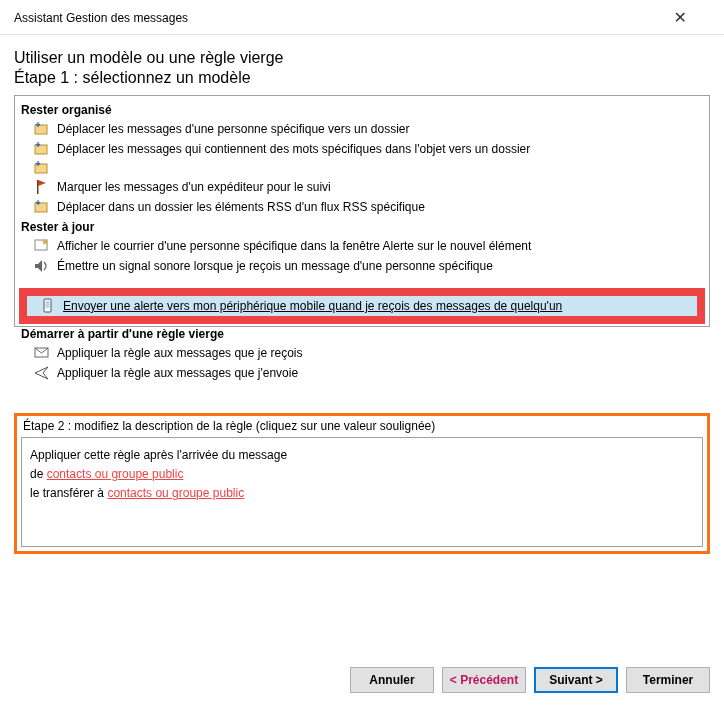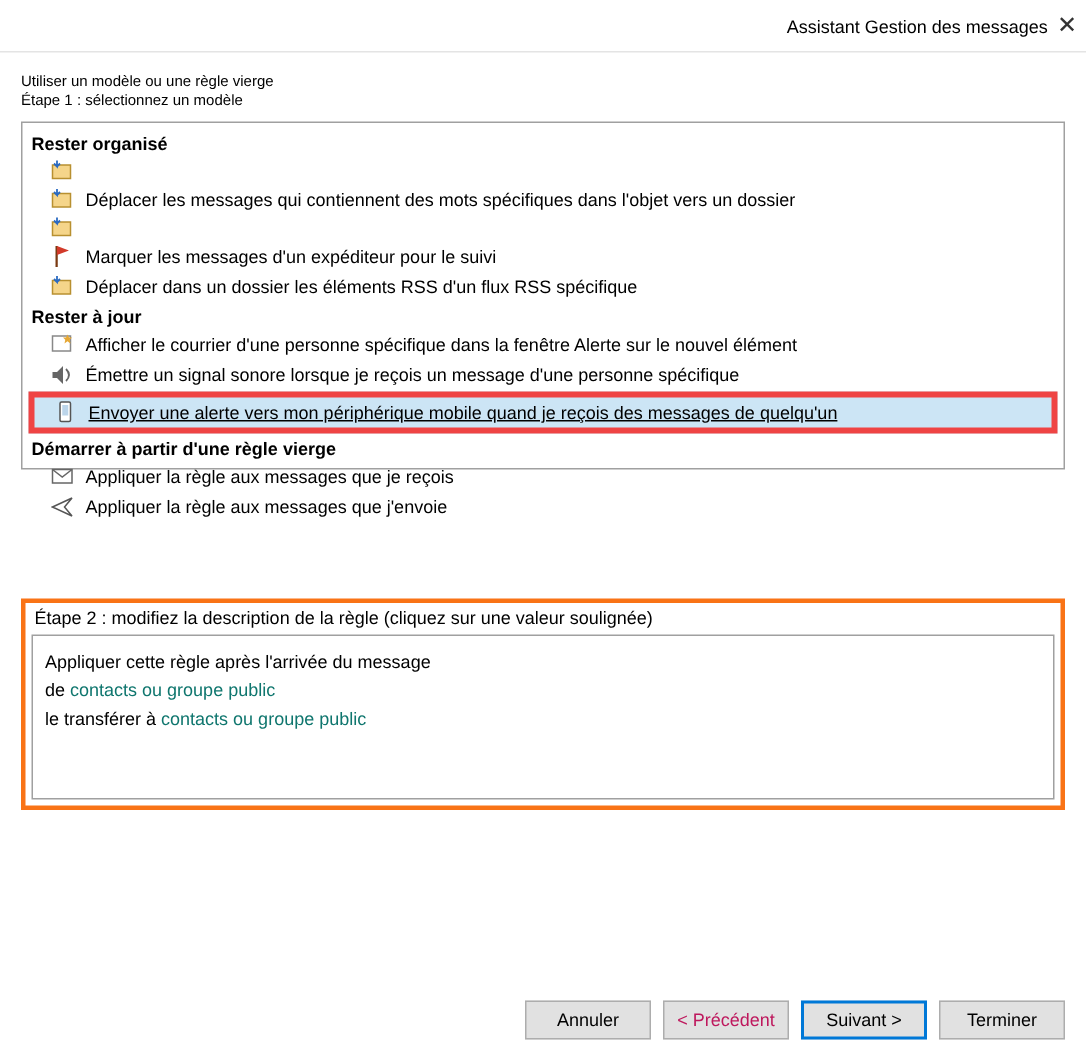--- a/index.html
+++ b/index.html
@@ -9,33 +9,33 @@
       font-size: 12px;
       background: #fff;
       color: #000;
       width: 724px;
       height: 705px;
       overflow: hidden;
     }
     .titlebar {
       display: flex;
       align-items: center;
-      justify-content: flex-end;
-      padding: 8px 0 6px 14px;
+      justify-content: space-between;
+      padding: 8px 31px 6px 14px;
       border-bottom: 1px solid #e4e4e4;
     }
     .close-btn {
       font-size: 16px;
       line-height: 1;
       cursor: pointer;
       padding: 2px 6px;
       color: #333;
     }
     .content { padding: 12px 14px 0 14px; }
-    .intro-line { margin: 2px 0; font-size: 10px; }
+    .intro-line { margin: 2px 0; font-size: 16px; }
     .rule-list {
       border: 1px solid #a0a0a0;
       margin-top: 8px;
       padding: 4px 4px 6px 4px;
       height: 232px;
     }
     .section-header {
       font-weight: bold;
       margin: 3px 0 2px 2px;
       font-size: 12px;
@@ -52,23 +52,23 @@
       width: 18px;
       height: 16px;
       margin-right: 6px;
       display: inline-flex;
       align-items: center;
       justify-content: center;
     }
     .rule-label { font-size: 12px; }
     .selected-row {
       background: #cce5f5;
-      border: 4px solid #ef4444;
+      border: 8px solid #ef4444;
       padding-left: 12px;
-      margin-top: 1px;
+      margin-top: 12px;
     }
     .selected-row .rule-label {
       text-decoration: underline;
       color: #000;
     }
     .step2-wrapper {
       margin-top: 86px;
       border: 3px solid #f97316;
       padding: 3px 0 0 0;
     }
@@ -77,38 +77,39 @@
       margin: 0 0 4px 6px;
     }
     .desc-box {
       border: 1px solid #a0a0a0;
       padding: 8px 8px 10px 8px;
       min-height: 110px;
       font-size: 12px;
       line-height: 1.6;
       margin: 0 4px 4px 4px;
     }
-    .linktxt { color: #0f766e; cursor: pointer; }
+    .linktxt { color: #ef4444; text-decoration: underline; cursor: pointer; }
     .example-line { font-weight: bold; margin-top: 12px; font-size: 12.5px; }
     .button-row {
       position: absolute;
       bottom: 12px;
       right: 14px;
       display: flex;
       gap: 8px;
     }
     .btn {
       border: 1px solid #adadad;
       background: #e1e1e1;
       padding: 5px 0;
       width: 84px;
       text-align: center;
       font-size: 12px;
       cursor: pointer;
       color: #000;
+      font-weight: bold;
     }
     .btn.disabled { color: #be185d; cursor: default; text-align: center; }
     .btn.primary { border: 2px solid #0078d7; padding: 4px 0; }
   </style>
 </head>
 <body>
 
 <div class="titlebar">
   <span>Assistant Gestion des messages</span>
   <span class="close-btn">✕</span>
@@ -121,20 +122,21 @@
   <div class="rule-list">
     <div class="section-header">Rester organisé</div>
 
     <div class="rule-item">
       <span class="rule-icon">
         <svg width="16" height="16">
             <rect x="1" y="4" width="12" height="9" fill="#f5d58a" stroke="#b89030"></rect>
             <path d="M4 1 L4 5 L2 3 M4 5 L6 3" stroke="#2a6ac2" fill="none" stroke-width="1.2"></path>
           </svg>
       </span>
+      <span class="rule-label">Déplacer les messages d'une personne spécifique vers un dossier</span>
     </div>
     <div class="rule-item">
       <span class="rule-icon">
         <svg width="16" height="16">
             <rect x="1" y="4" width="12" height="9" fill="#f5d58a" stroke="#b89030"></rect>
             <path d="M4 1 L4 5 L2 3 M4 5 L6 3" stroke="#2a6ac2" fill="none" stroke-width="1.2"></path>
           </svg>
       </span>
       <span class="rule-label">Déplacer les messages qui contiennent des mots spécifiques dans l'objet vers un dossier</span>
     </div>

